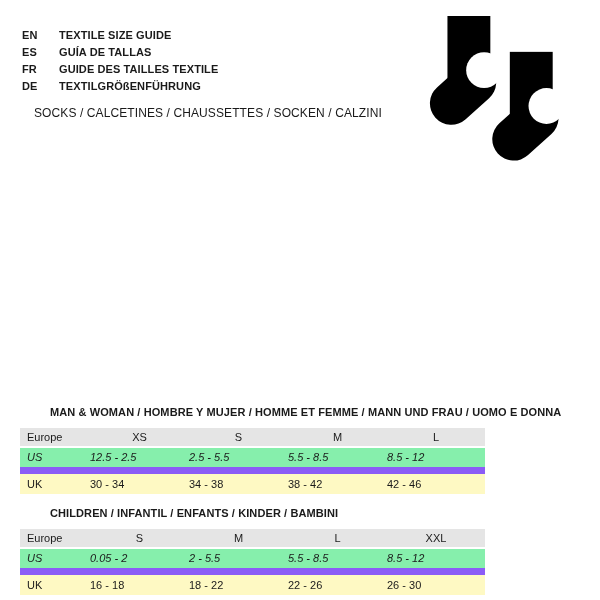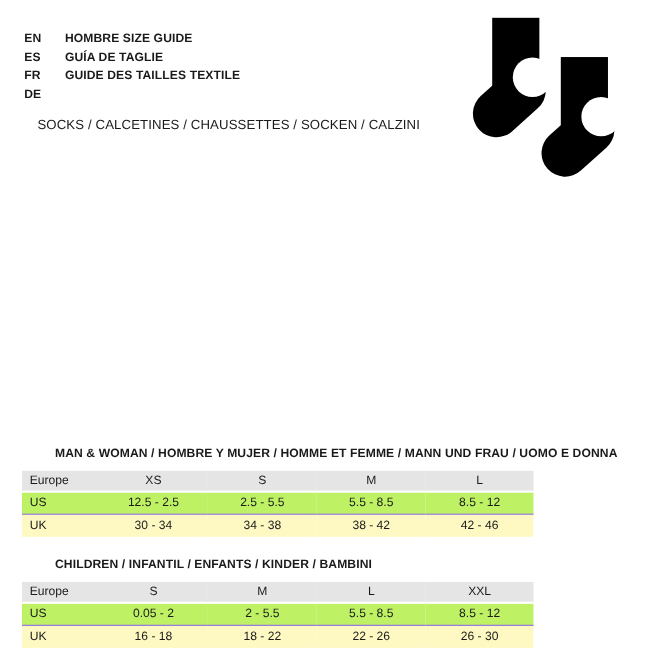--- a/index.html
+++ b/index.html
@@ -62,48 +62,49 @@
     background: #e5e5e5;
     font-weight: normal;
     height: 18px;
     border-bottom: 2px solid #ffffff;
     text-align: center;
     padding: 0;
     line-height: 18px;
   }
   .size-table td {
     height: 19px;
-    text-align: center;
+    text-align: left;
     padding: 0;
     line-height: 19px;
   }
-  .size-table tbody tr.row-a td { background: #bef264; border-bottom: 1px solid #8b5cf6; }
+  .size-table tbody tr.row-a td { background: #86efac; border-bottom: 7px solid #8b5cf6; font-style: italic; }
   .size-table tbody tr.row-b td { background: #fef9c3; height: 20px; line-height: 20px; }
   .size-table th.first, .size-table td.first { text-align: left; padding-left: 7px; }
 </style>
 </head>
 <body>
 
 <div class="page">
 
   <div class="lang-block">
     <div class="lang-row">
       <span class="lang-code">EN</span>
-      <span class="lang-label">HOMBRE SIZE GUIDE</span>
+      <span class="lang-label">TEXTILE SIZE GUIDE</span>
     </div>
     <div class="lang-row">
       <span class="lang-code">ES</span>
-      <span class="lang-label">GUÍA DE TAGLIE</span>
+      <span class="lang-label">GUÍA DE TALLAS</span>
     </div>
     <div class="lang-row">
       <span class="lang-code">FR</span>
       <span class="lang-label">GUIDE DES TAILLES TEXTILE</span>
     </div>
     <div class="lang-row">
       <span class="lang-code">DE</span>
+      <span class="lang-label">TEXTILGRÖßENFÜHRUNG</span>
     </div>
   </div>
 
   <div class="category-line">SOCKS / CALCETINES / CHAUSSETTES / SOCKEN / CALZINI</div>
 
   <svg class="socks-icon" width="135" height="145" viewBox="0 0 173 186" xmlns="http://www.w3.org/2000/svg">
 
     <g>
       <rect x="30" y="0" width="55" height="80" fill="#000000"></rect>
       <path d="M65 85 L35 112" stroke="#000000" stroke-width="55" stroke-linecap="round" fill="none"></path>

